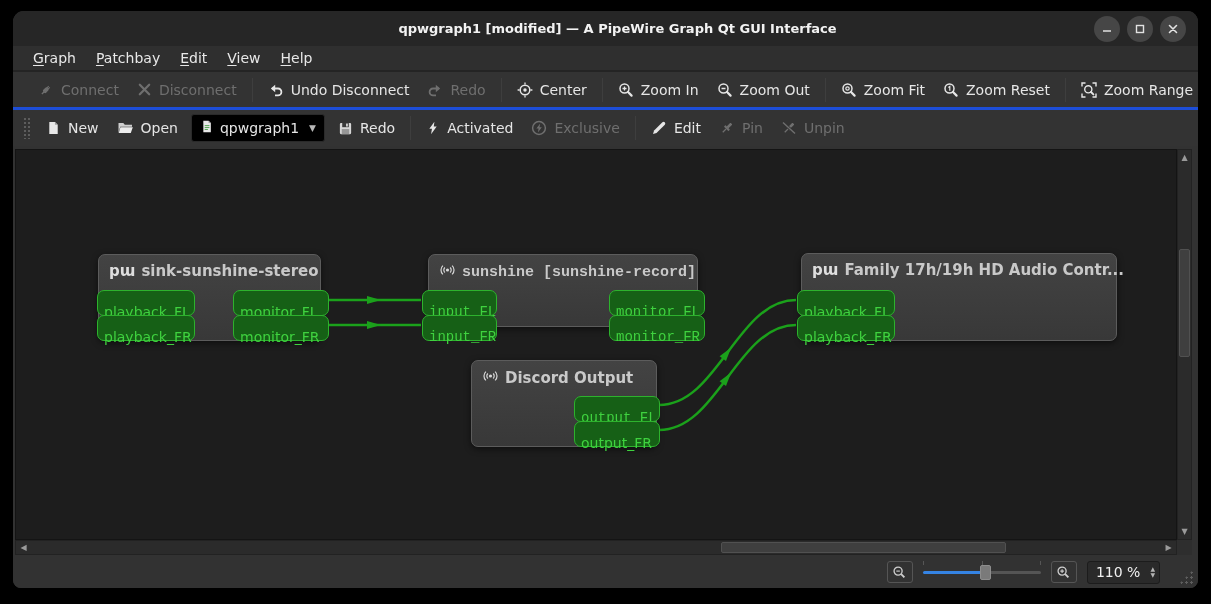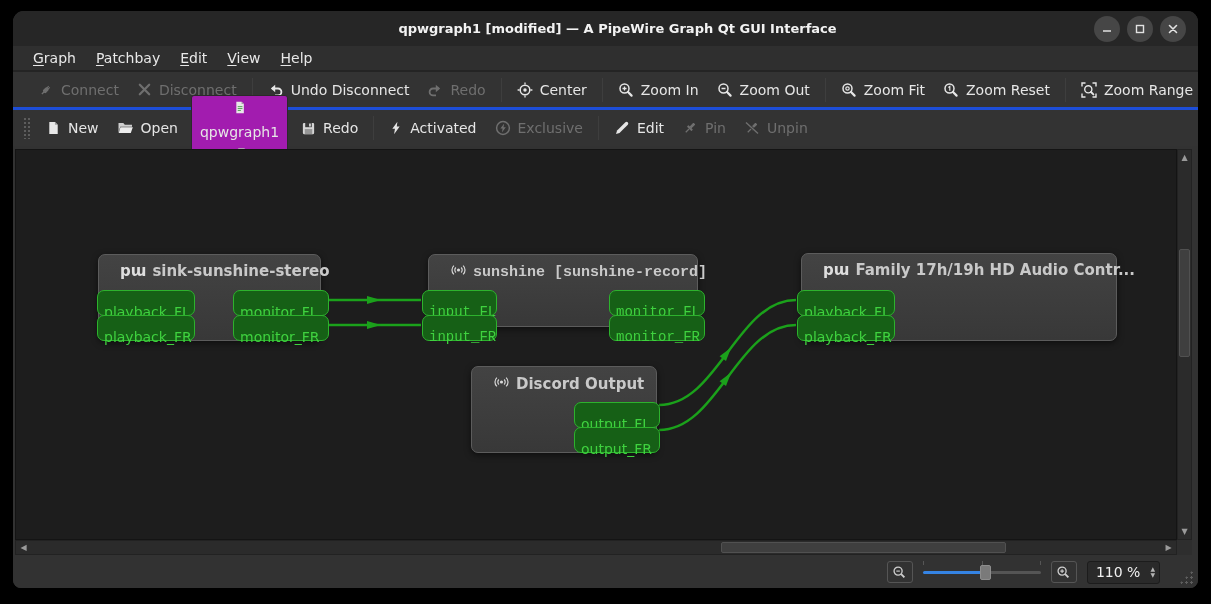--- a/index.html
+++ b/index.html
@@ -29,33 +29,33 @@
   .toolbar2 { height:36px; }
   .thandle { width:8px; height:22px; margin:0 6px 0 2px;
              background-image:radial-gradient(#5d5d5d 1px, transparent 1.2px);
              background-size:4px 4px; }
   .tbtn { display:flex; align-items:center; gap:7px; padding:5px 9px; color:#e6e6e6;
           font-size:14px; border-radius:3px; white-space:nowrap; }
   .tbtn.disabled { color:#6f6f6f; }
   .tbtn .ticon { display:flex; align-items:center; }
   .tsep { width:1px; height:24px; background:#262626; border-right:1px solid #3e3e3e;
           margin:0 6px; }
-  .dropdown { display:flex; align-items:center; gap:6px; background:#a21caf;
+  .dropdown { display:flex; align-items:center; gap:6px; background:#000000;
               border:1px solid #2a2a2a; border-radius:3px; padding:4px 8px;
-              color:#e6e6e6; font-size:14px; margin:0 4px;flex-direction:column; }
+              color:#e6e6e6; font-size:14px; margin:0 4px; }
   .dropdown .arrow { color:#b8b8b8; font-size:9px; margin-left:4px; }
 
   
   .canvas { position:absolute; left:2px; top:138px; width:1162px; height:391px;
             background:#1d1d1d; border:1px solid #141414; }
   .node { position:absolute; background:linear-gradient(#434343,#383838);
           border:1px solid #5c5c5c; border-radius:7px;
           box-shadow:0 2px 6px rgba(0,0,0,.55); }
   .ntitle { display:flex; align-items:center; gap:6px; padding:7px 10px 0 10px;
-            color:#c9c9c9; font-weight:bold; font-size:15px; white-space:nowrap;margin-left:11px; }
+            color:#c9c9c9; font-weight:bold; font-size:15px; white-space:nowrap; }
   .pwglyph { font-weight:bold; font-size:15px; color:#dedede; }
   .port { position:absolute; height:22px; background:#166016; border:1.5px solid #2db22d;
           border-radius:7px; color:#3fd23f; font-size:14px; line-height:18px;
           padding:12px 6px; white-space:nowrap; }
   .links { position:absolute; left:0; top:0; width:1162px; height:391px; }
 
   
   .vscroll { position:absolute; left:1164px; top:138px; width:15px; height:391px;
              background:#2b2b2b; border:1px solid #222; }
   .hscroll { position:absolute; left:2px; top:529px; width:1162px; height:15px;
@@ -404,32 +404,32 @@
 
     <div class="node" style="left:785px; top:103px; width:316px; height:88px;">
       <div class="ntitle">
         <span class="pwglyph">pɯ</span>
         <span>Family 17h/19h HD Audio Contr...</span>
       </div>
       <div class="port" style="left:-5px; top:36px; width:98px;">playback_FL</div>
       <div class="port" style="left:-5px; top:61px; width:98px;">playback_FR</div>
     </div>
 
-    <div class="node" style="left:455px; top:216px; width:186px; height:87px;">
+    <div class="node" style="left:455px; top:210px; width:186px; height:87px;">
       <div class="ntitle">
         <span class="ticon">
           <svg width="17" height="16" viewBox="0 0 17 16" stroke="#d8d8d8" fill="none">
               <circle cx="8.5" cy="8" r="1.6" fill="#d8d8d8" stroke="none"></circle>
               <path d="M5.9 5.5 a3.4 3.4 0 0 0 0 5 M11.1 5.5 a3.4 3.4 0 0 1 0 5" stroke-width="1.2"></path>
               <path d="M3.9 3.6 a6 6 0 0 0 0 8.8 M13.1 3.6 a6 6 0 0 1 0 8.8" stroke-width="1.2"></path>
             </svg>
         </span>
         <span>Discord Output</span>
       </div>
-      <div class="port" style="left:102px; top:35px; width:86px;">output_FL</div>
+      <div class="port" style="left:102px; top:35px; width:86px;font-family:Liberation Mono, monospace;">output_FL</div>
       <div class="port" style="left:102px; top:60px; width:86px;">output_FR</div>
     </div>
   </div>
 
   <div class="vscroll">
     <div class="sb-arrow" style="left:0; top:1px;">▲</div>
     <div class="sb-thumb" style="left:1px; top:99px; width:11px; height:108px;"></div>
     <div class="sb-arrow" style="left:0; bottom:1px;">▼</div>
   </div>
   <div class="hscroll">

